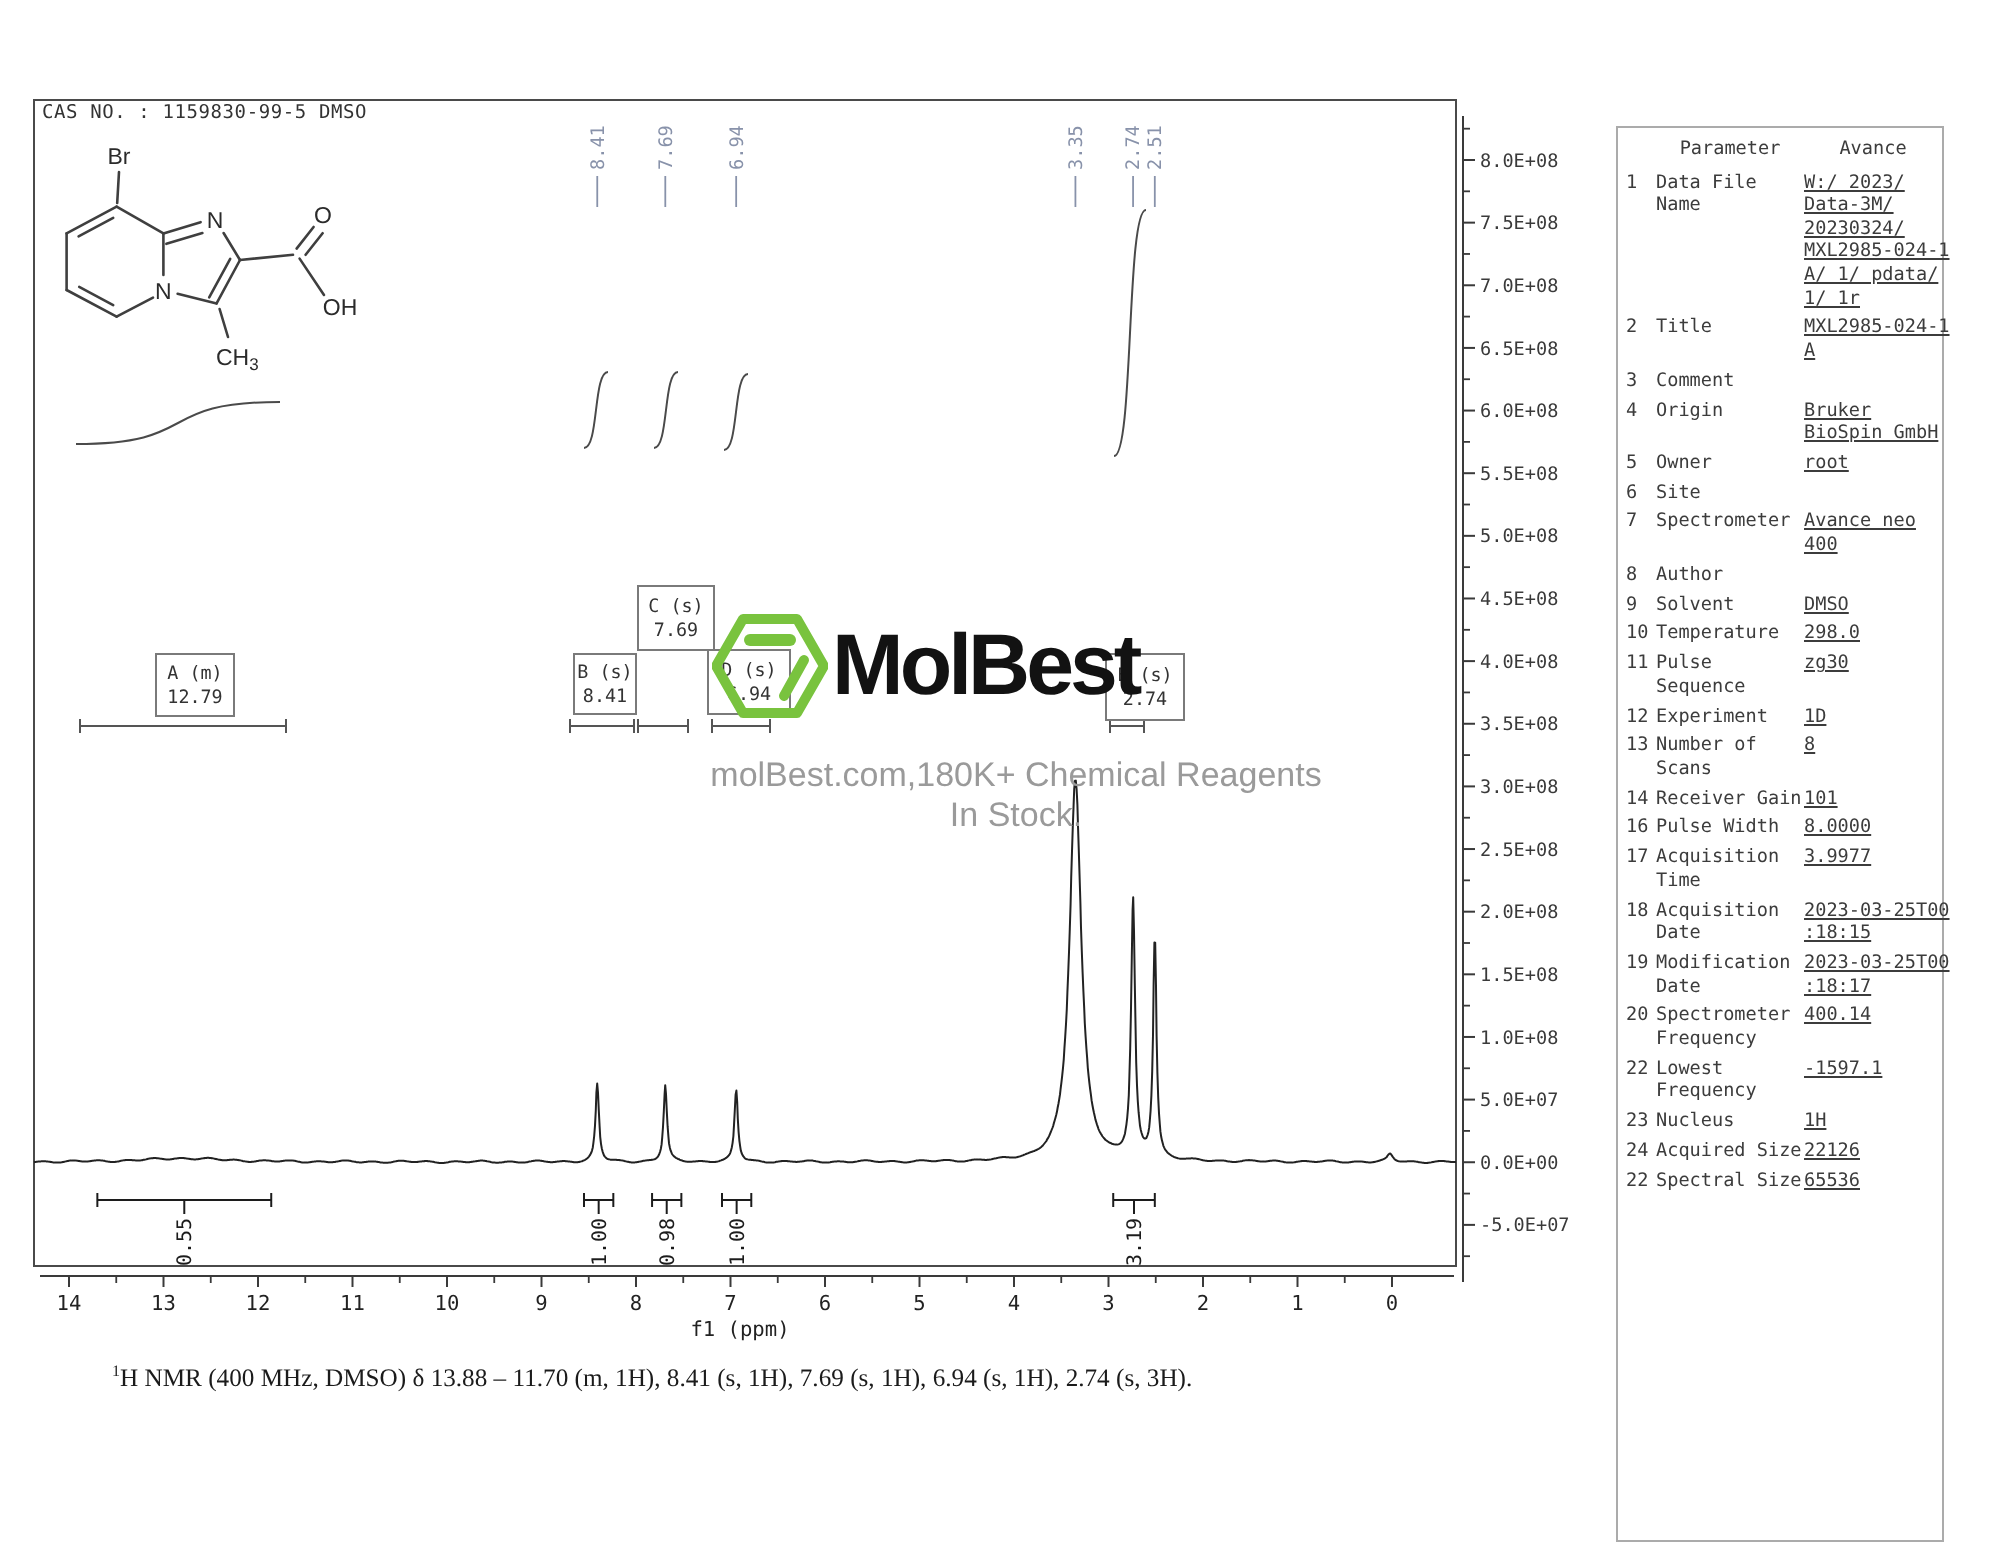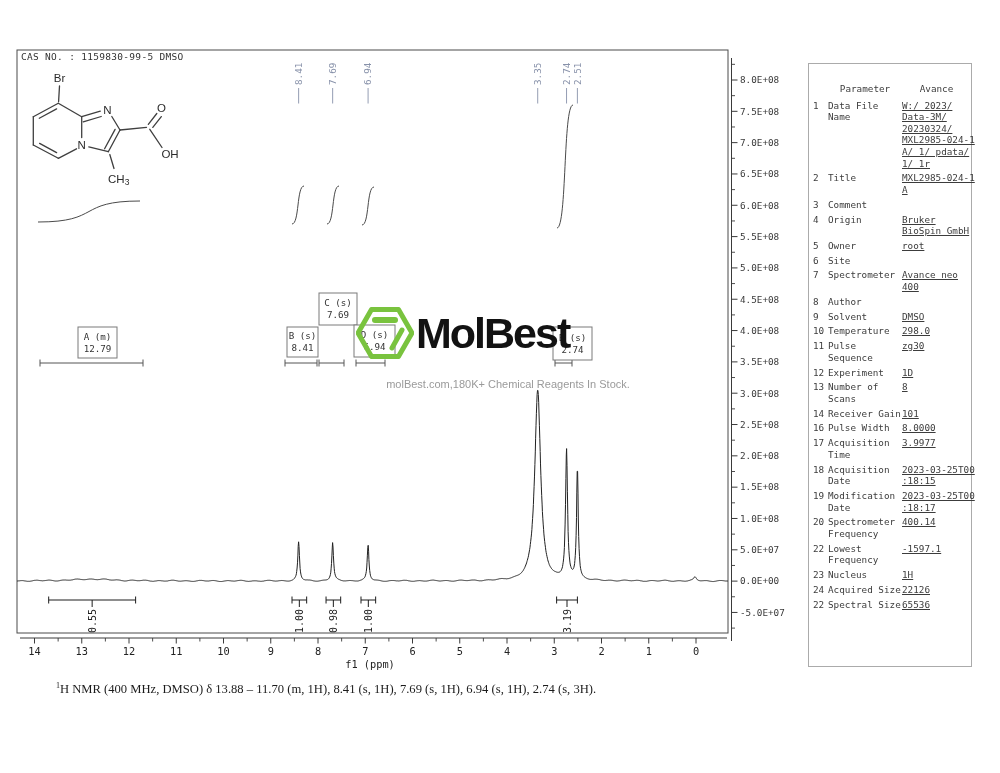--- a/index.html
+++ b/index.html
@@ -11,23 +11,23 @@
   .pl{font:9.3px "DejaVu Sans Mono",monospace;fill:#8892aa;}
   .bt{font:9.2px "DejaVu Sans Mono",monospace;fill:#333;}
   .il{font:10px "DejaVu Sans Mono",monospace;fill:#1c1c1c;}
   .cas{position:absolute;left:21px;top:51px;z-index:2;font:9.5px "DejaVu Sans Mono",monospace;
        color:#333;letter-spacing:.3px;}
   #structure-svg{position:absolute;left:20px;top:65px;z-index:2;}
   .logo{position:absolute;left:356px;top:304px;z-index:4;display:flex;align-items:center;}
   .logo-text{font-family:"Liberation Sans",sans-serif;font-weight:700;font-size:43px;
        letter-spacing:-2px;color:#121212;line-height:58px;margin-left:2px;}
   .tagline{position:absolute;left:350px;top:378px;width:316px;z-index:3;text-align:center;
-       font-family:"Liberation Sans",sans-serif;font-size:11px;color:#9a9a9a;}
-  .ptable{position:absolute;left:808px;top:63px;width:164px;height:604px;z-index:2;
-       border:1px solid #ababab;box-sizing:border-box;padding:19px 0 0 4px;
+       font-family:"Liberation Sans",sans-serif;font-size:17px;color:#9a9a9a;}
+  .ptable{position:absolute;left:808px;top:63px;width:164px;height:708px;z-index:2;
+       border:1px solid #ababab;box-sizing:border-box;padding:5px 0 0 4px;
        font:9.3px "DejaVu Sans Mono",monospace;line-height:11.6px;color:#3c3c3c;}
   .phead{display:flex;margin-bottom:5px;}
   .phead .hsp{width:15px;}
   .phead .hp{width:74px;text-align:center;}
   .phead .hv{width:69px;text-align:center;}
   .prow{display:flex;margin:3.2px 0;}
   .pnum{width:15px;flex:none;}
   .pname{width:74px;flex:none;white-space:pre;}
   .pval{width:69px;flex:none;white-space:pre;text-decoration:underline;}
   .caption{position:absolute;left:28px;top:681px;z-index:2;

